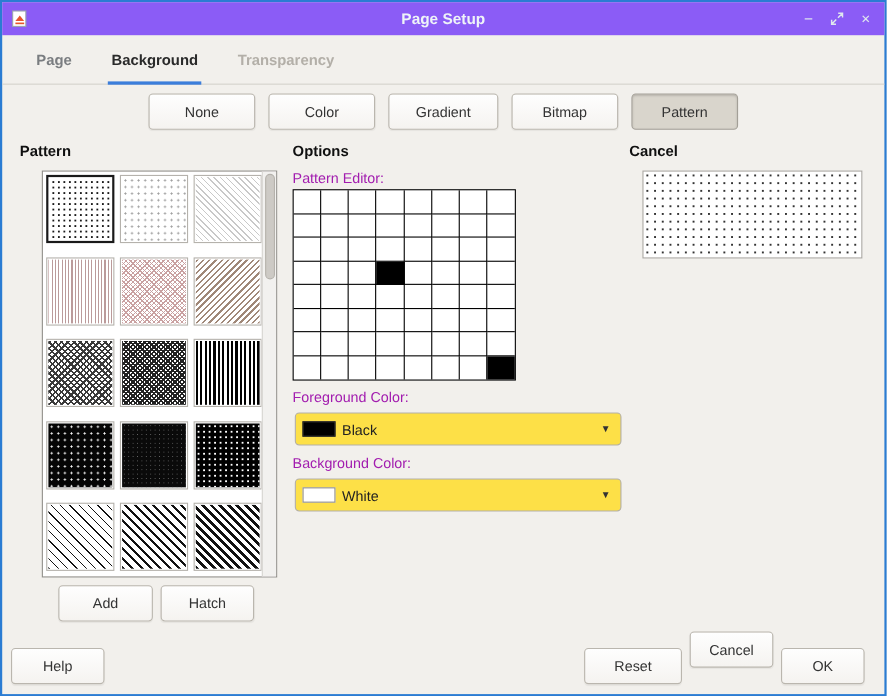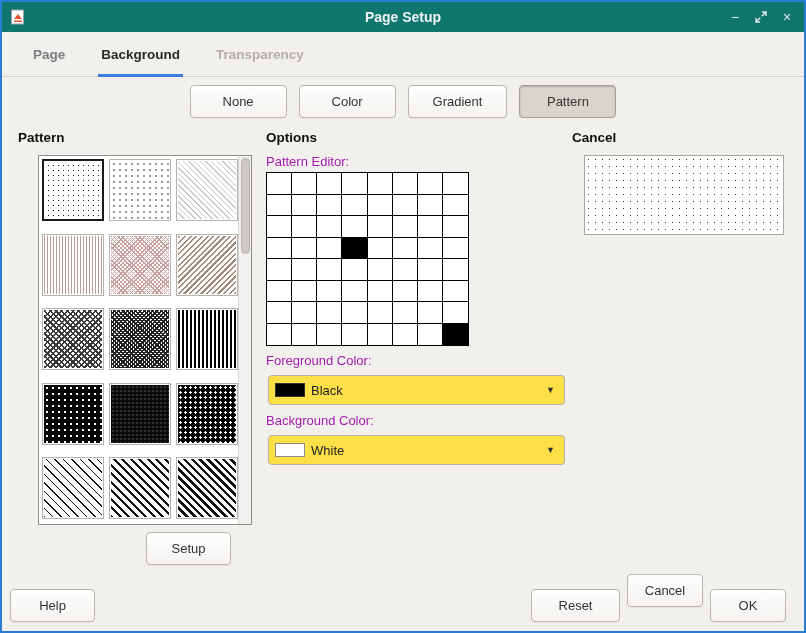--- a/index.html
+++ b/index.html
@@ -10,21 +10,21 @@
   }
   .window {
     width: 806px; height: 633px;
     border: 2px solid #2b7cd3;
     background: #f2f0ec;
     position: relative;
   }
   
   .titlebar {
     height: 30px;
-    background: #0f766e;
+    background: #8b5cf6;
     position: relative;
   }
   .title-icon {
     position: absolute; left: 8px; top: 7px;
     width: 16px; height: 16px;
   }
   .title-text {
     text-align: center; line-height: 30px;
     color: #eef3f8; font-weight: bold; font-size: 14px;
   }
@@ -199,20 +199,21 @@
     <div class="tabbar">
       <div class="tab normal">Page</div>
       <div class="tab active">Background</div>
       <div class="tab disabled">Transparency</div>
     </div>
 
     <div class="filltype-row">
       <button class="btn">None</button>
       <button class="btn">Color</button>
       <button class="btn">Gradient</button>
+      <button class="btn">Bitmap</button>
       <button class="btn pressed">Pattern</button>
     </div>
 
     <div class="section-h h-pattern">Pattern</div>
     <div class="section-h h-options">Options</div>
     <div class="section-h h-preview">Cancel</div>
 
     <div class="pattern-list">
       <div class="swatch-grid">
           <div class="swatch selected">
@@ -259,21 +260,22 @@
           </div>
           <div class="swatch">
             <div class="pat pat-dense-diagonal"></div>
           </div>
         </div>
       <div class="scrollbar">
         <div class="scroll-thumb"></div>
       </div>
     </div>
 
-    <button class="btn modify-btn">Setup</button>
+    <button class="btn add-btn">Add</button>
+    <button class="btn modify-btn">Hatch</button>
 
     <div class="field-label lbl-editor">Pattern Editor:</div>
     <div class="editor-grid">
         <div class="grid-cell"></div>
         <div class="grid-cell"></div>
         <div class="grid-cell"></div>
         <div class="grid-cell"></div>
         <div class="grid-cell"></div>
         <div class="grid-cell"></div>
         <div class="grid-cell"></div>

